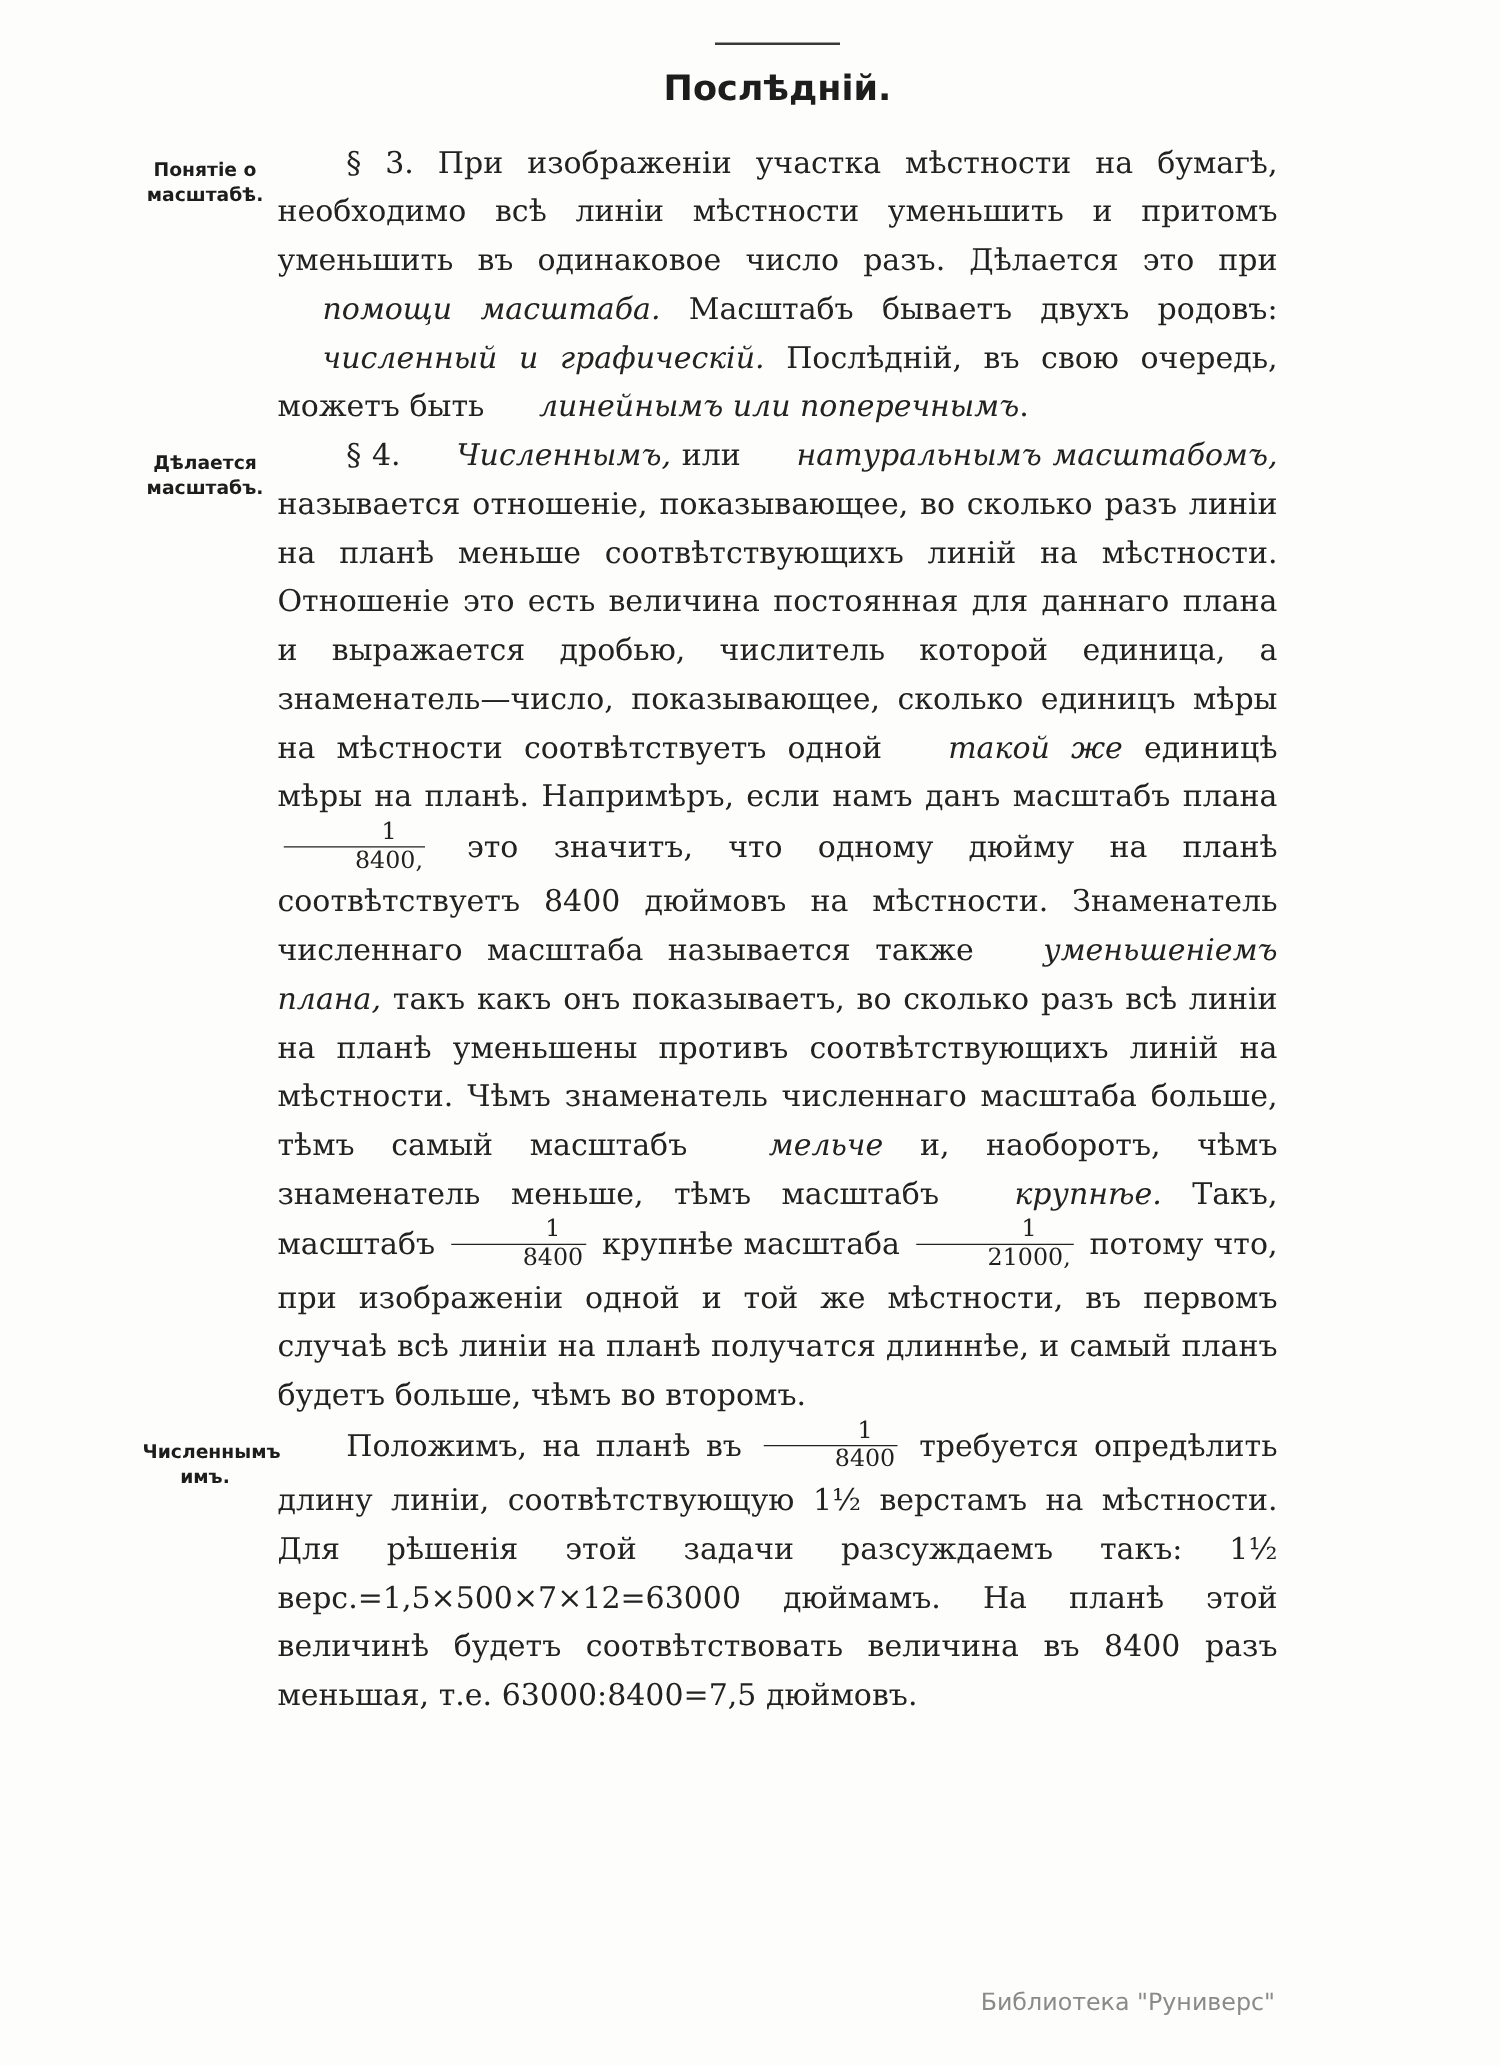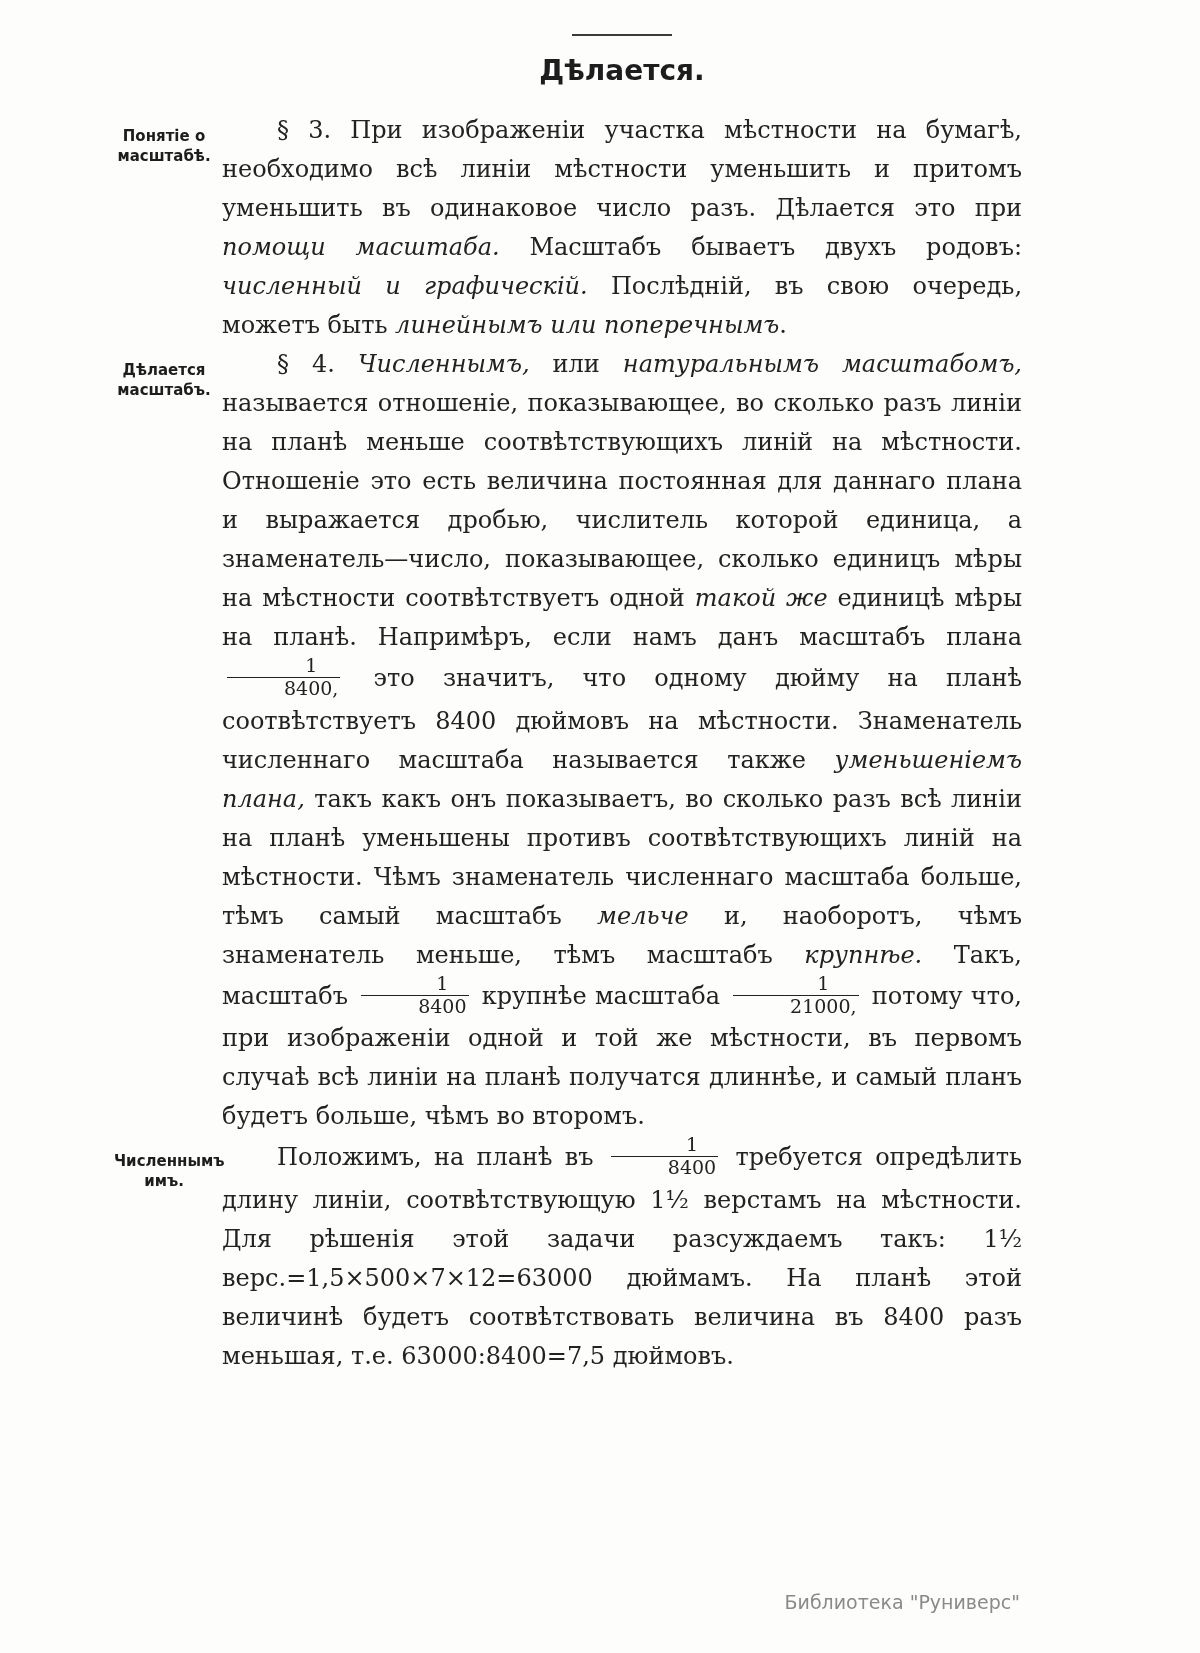--- a/index.html
+++ b/index.html
@@ -55,21 +55,21 @@
     position:absolute;
     left:-108px; top:15px;
     width:100px;
     font-family:"DejaVu Sans", sans-serif;
     font-weight:bold;
     font-size:15px;
     line-height:20px;
     text-align:center;
     color:#1d1d1d;
   }
-  .it { font-style:italic; }
+  .it { font-style:italic;margin-left:36px; }
   .frac {
     display:inline-block;
     vertical-align:middle;
     text-align:center;
     font-size:19px;
     line-height:1.15;
     margin:0 5px;
     transform:translateY(-2px);
   }
   .frac .fnum { display:block; border-bottom:1.5px solid #222; padding:0 8px; }
@@ -87,21 +87,21 @@
 
 <div class="page">
   <div class="content">
 
 
     <div class="subtitle">
     </div>
 
     <div class="divider-line"></div>
 
-    <h2 class="section-heading">Дѣлается.</h2>
+    <h2 class="section-heading">Послѣдній.</h2>
 
     <div class="body-text">
 
       <div class="para">
         <div class="margin-note">Понятіе о масштабѣ.</div>
         <p class="para-text"><span>§ 3. При изображеніи участка мѣстности на бумагѣ, необходимо всѣ линіи мѣстности уменьшить и притомъ уменьшить въ одинаковое число разъ. Дѣлается это при </span><span class="it">помощи масштаба.</span><span> Масштабъ бываетъ двухъ родовъ: </span><span class="it">численный и графическій.</span><span> Послѣдній, въ свою очередь, можетъ быть </span><span class="it">линейнымъ или поперечнымъ</span><span>.</span></p>
       </div>
 
       <div class="para">
         <div class="margin-note">Дѣлается масштабъ.</div>

